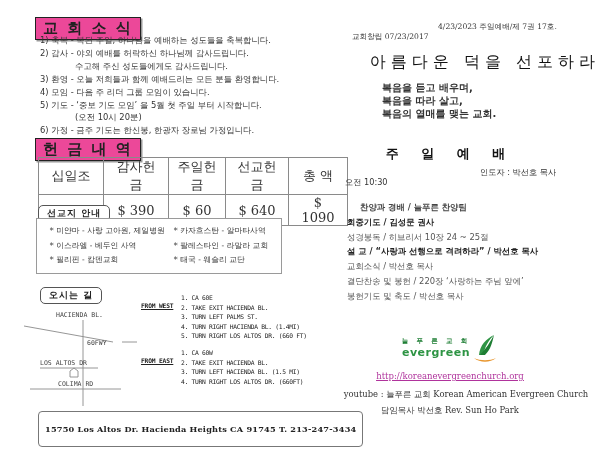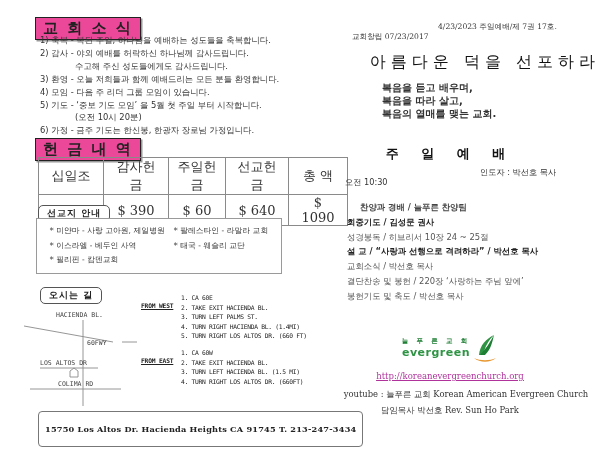--- a/index.html
+++ b/index.html
@@ -103,20 +103,21 @@
     <span class="rd-header">선교지 안내</span>
   </div>
 
   <div class="missions-box abs" style="left:36px;top:218px;width:232px;justify-content:center;">
     <div class="missions-col" style="width:124px;">
       <div>* 미얀마 - 사랑 고아원, 제일병원</div>
       <div>* 이스라엘 - 베두인 사역</div>
       <div>* 필리핀 - 캄덴교회</div>
     </div>
     <div class="missions-col">
+      <div>* 카자흐스탄 - 알마타사역</div>
       <div>* 팔레스타인 - 라말라 교회</div>
       <div>* 태국 - 웨슬리 교단</div>
     </div>
   </div>
 
   <div class="abs" style="left:40px;top:283px;">
     <span class="rd-header">오시는 길</span>
   </div>
 
   <svg class="abs" style="left:18px;top:296px;" width="145" height="120" viewBox="0 0 145 120">

